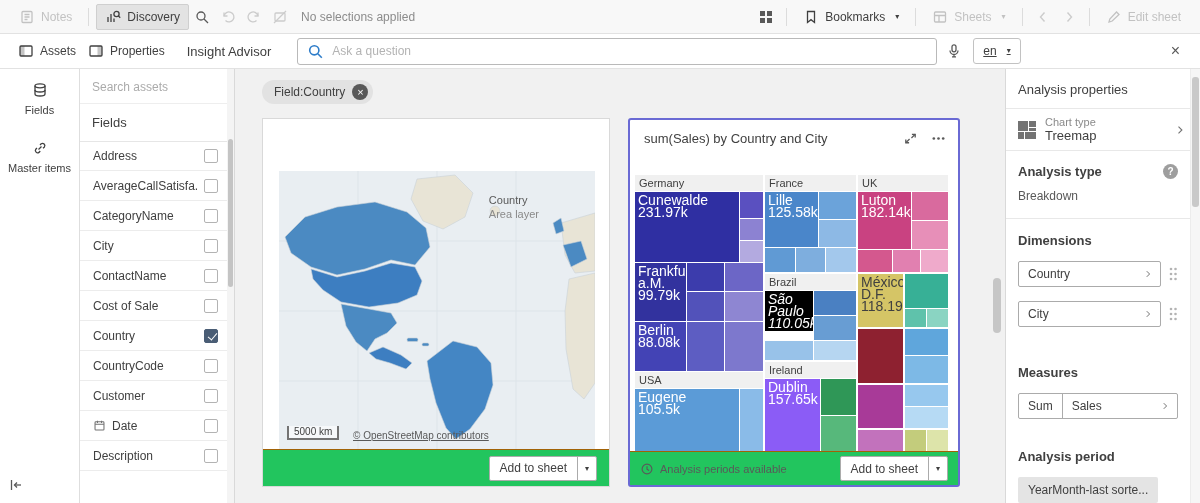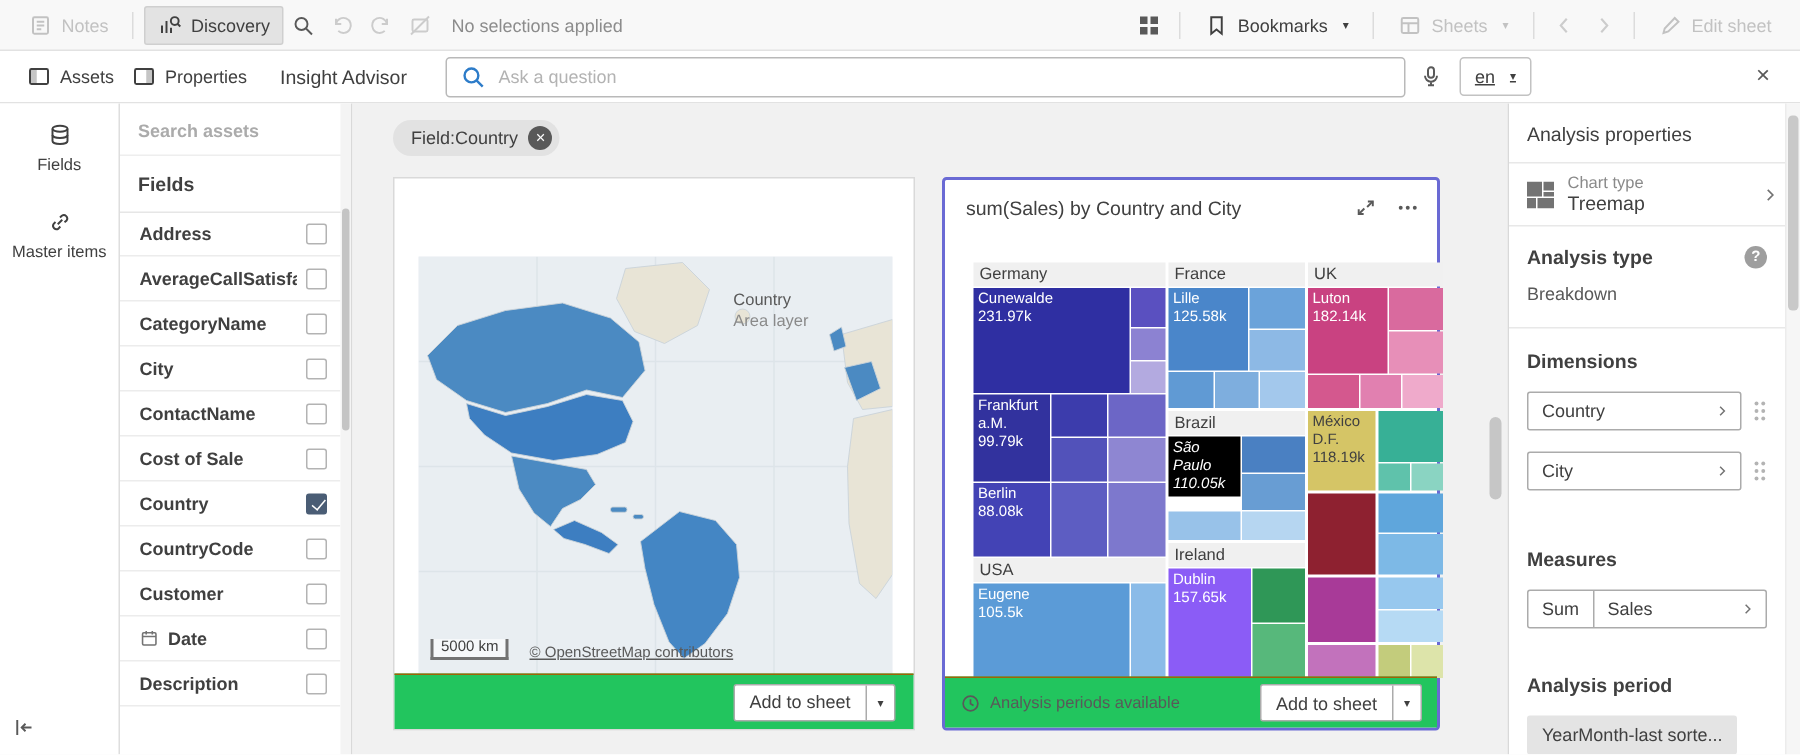--- a/index.html
+++ b/index.html
@@ -30,21 +30,21 @@
   .mic-btn {background:none;border:none;cursor:pointer;color:#595959;margin-left:9px;display:flex;}
   .lang-dd {margin-left:11px; border:1px solid #c2c2c2; border-radius:3px; height:26px; display:flex; align-items:center; padding:0 9px; gap:6px; cursor:pointer;text-decoration:underline;}
   .close-btn {margin-left:auto; font-size:16px; color:#595959; background:none; border:none; cursor:pointer; padding:2px 8px; line-height:1;}
 
   
   .rail {position:absolute; left:0; top:69px; bottom:0; width:80px; background:#fff; border-right:1px solid #dedede;}
   .rail-item {display:flex; flex-direction:column; align-items:center; gap:6px; padding:13px 3px 11px; cursor:pointer; color:#404040; font-size:11px; text-align:center;}
   .rail-collapse {position:absolute; bottom:10px; left:8px; background:none; border:none; color:#595959; cursor:pointer;}
 
   
-  .assets {position:absolute; left:80px; top:69px; bottom:0; width:155px; background:#fff; border-right:1px solid #d9d9d9;font-weight:bold;}
+  .assets {position:absolute; left:80px; top:69px; bottom:0; width:155px; background:#fff; border-right:1px solid #d9d9d9;}
   .assets-search {padding:11px 12px 9px; border-bottom:1px solid #eeeeee;}
   .assets-search input {border:none; outline:none; width:100%; font:inherit; font-size:12px; color:#404040;}
   .assets-search input::placeholder {color:#ababab;}
   .assets-header {padding:11px 12px; font-size:13px; color:#404040; border-bottom:1px solid #e6e6e6;}
   .field-list {position:absolute; top:72px; bottom:0; left:0; right:7px; overflow:hidden;}
   .field-row {height:30px; display:flex; align-items:center; padding:0 9px 0 13px; border-bottom:1px solid #ececec; gap:6px; cursor:pointer;}
   .fr-label {flex:1; white-space:nowrap; overflow:hidden; font-size:12px; color:#404040;}
   .checkbox {width:14px; height:14px; border:1px solid #b3b3b3; border-radius:2px; background:#fff; flex:none; position:relative;}
   .checkbox.checked {background:#4a5d75; border-color:#4a5d75;}
   .checkbox.checked::after {content:""; position:absolute; left:4.5px; top:1.5px; width:4px; height:8px; border-right:1.8px solid #fff; border-bottom:1.8px solid #fff; transform:rotate(40deg);}
@@ -65,22 +65,22 @@
   .map-attrib {position:absolute; left:74px; bottom:10px; font-size:10px; color:#595959; text-decoration:underline;}
   .card-footer {position:absolute; left:0; right:0; bottom:0; height:37px; border-top:1px solid #a16207; display:flex; align-items:center; justify-content:flex-end; padding:0 12px; background:#22c55e;}
   .add-btn {display:flex; align-items:stretch; border:1px solid #ababab; border-radius:2px; background:#fff; height:25px; cursor:pointer;}
   .add-btn .lbl {display:flex; align-items:center; padding:0 10px; font-size:12px; color:#404040;}
   .add-btn .caret-seg {display:flex; align-items:center; padding:0 7px; border-left:1px solid #ababab; font-size:8px; color:#404040;}
 
   .treemap-card {left:393px; top:49px; width:332px; height:369px; border:2px solid #6a6ad4; border-radius:3px;}
   .treemap-card h3 {padding:11px 14px 0;}
   .tm-icons {position:absolute; top:11px; right:12px; display:flex; gap:13px; color:#595959;}
   .tm-iconbtn {background:none; border:none; color:#595959; cursor:pointer; padding:0; display:flex;}
-  .treemap {position:absolute; left:19px; top:55px; width:313px; height:277px;}
-  .tm-cell {position:absolute; overflow:hidden; font-size:10px; line-height:12px; color:#fff; padding:2px 3px; cursor:pointer;}
+  .treemap {position:absolute; left:5px; top:55px; width:313px; height:277px;}
+  .tm-cell {position:absolute; overflow:hidden; font-size:14px; line-height:12px; color:#fff; padding:2px 3px; cursor:pointer;}
   .tm-cell.head {background:#f0f0f0; color:#404040; font-size:11px; padding:1px 4px; line-height:14px;}
   .treemap-card .card-footer {justify-content:space-between; height:34px; padding:0 10px;}
   .periods {display:flex; align-items:center; gap:6px; color:#595959; font-size:11px;}
   .content-sb-thumb {position:absolute; right:4px; top:209px; width:8px; height:55px; background:#c6c6c6; border-radius:4px;}
 
   
   .props {position:absolute; right:0; top:69px; bottom:0; width:195px; background:#fff; border-left:1px solid #d9d9d9;}
   .props-inner {position:absolute; left:0; top:0; bottom:0; right:10px; overflow:hidden;}
   .props-sb {position:absolute; right:0; top:0; bottom:0; width:10px; background:#f6f6f6; border-left:1px solid #ececec;}
   .props-sb .thumb {position:absolute; left:1px; width:7px; top:8px; height:130px; background:#c9c9c9; border-radius:3px;}

